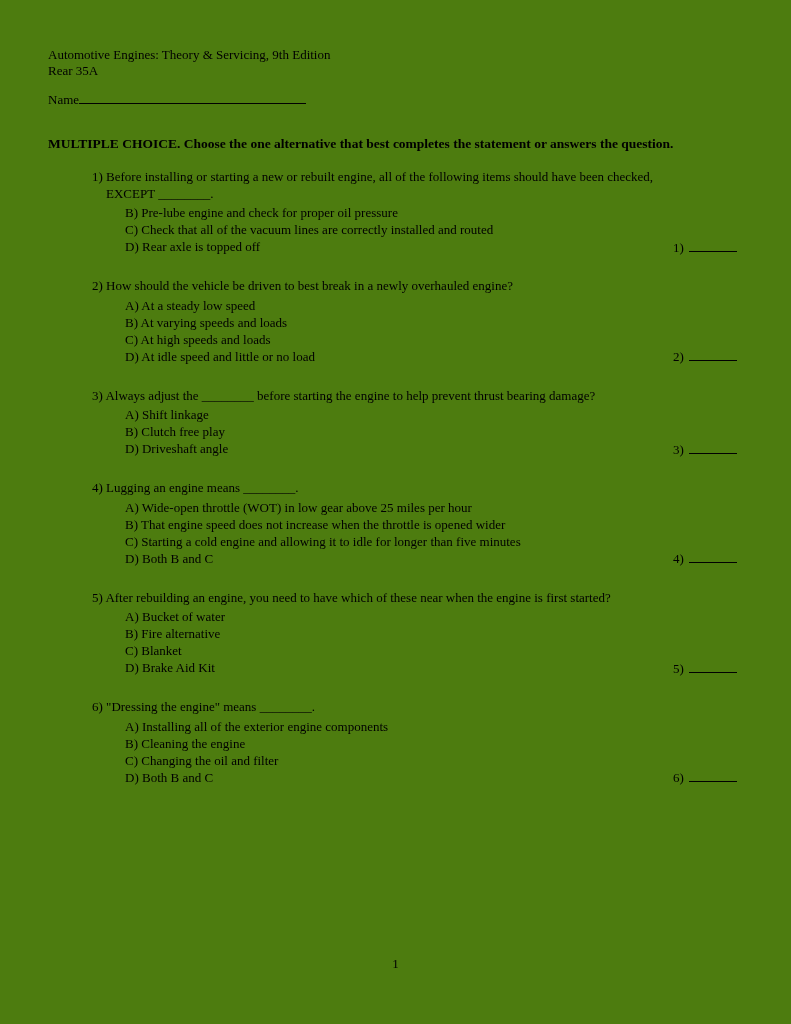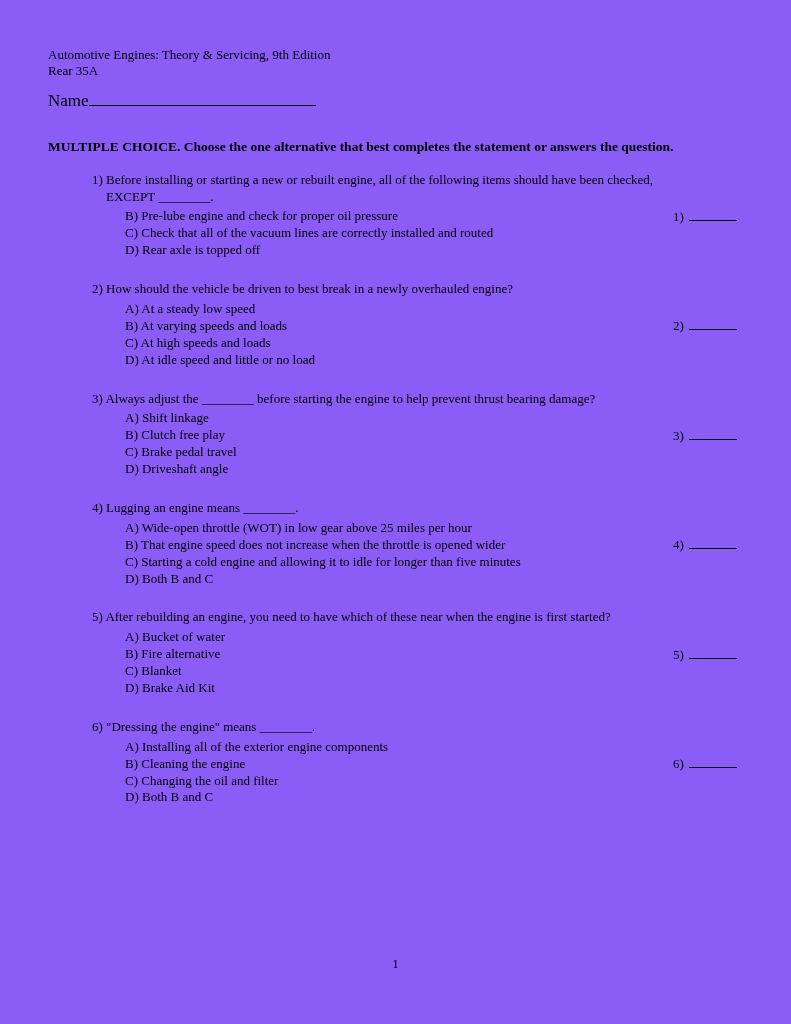--- a/index.html
+++ b/index.html
@@ -5,36 +5,36 @@
   html, body {
     margin: 0;
     padding: 0;
     background: #ffffff;
   }
   .page {
     position: relative;
     width: 791px;
     height: 1024px;
     margin: 0 auto;
-    background: #8b5cf6;
+    background: #4d7c0f;
     color: #000000;
     font-family: "Liberation Serif", serif;
     font-size: 13px;
     line-height: 1.25;
     box-sizing: border-box;
     padding: 47px 46px 16px 48px;
     overflow: hidden;
   }
   .header-block { }
   .book-title { font-size: 13px; }
   .quiz-label { font-size: 13px; }
 
   .name-row {
     margin-top: 10px;
-    font-size: 17px;
+    font-size: 13px;
     white-space: nowrap;
   }
   .name-line {
     display: inline-block;
     width: 227px;
     height: 13px;
     border-bottom: 1px solid #000;
     vertical-align: baseline;
   }
 
@@ -42,21 +42,21 @@
     margin-top: 28px;
     font-weight: bold;
     font-size: 13.5px;
   }
 
   .questions {
     margin-top: 16px;
   }
   .question-block {
     display: flex;
-    align-items: center;
+    align-items: flex-end;
     margin-bottom: 22px;
   }
   .q-main {
     flex: 1 1 auto;
     margin-left: 44px;
   }
   .q-para {
     margin: 0;
     max-width: 560px;
     padding-left: 14px;
@@ -143,21 +143,20 @@
       <span class="a-num">2)</span><span class="a-line"></span>
     </div>
   </div>
 
   <div class="question-block">
     <div class="q-main">
       <p class="q-para"><span class="q-num">3)</span> <span class="q-text">Always adjust the ________ before starting the engine to help prevent thrust bearing damage?</span></p>
       <div class="choices">
             <div class="choice">A) Shift linkage</div>
             <div class="choice">B) Clutch free play</div>
-            <div class="choice">C) Brake pedal travel</div>
             <div class="choice">D) Driveshaft angle</div>
           </div>
     </div>
     <div class="q-answer">
       <span class="a-num">3)</span><span class="a-line"></span>
     </div>
   </div>
 
   <div class="question-block">
     <div class="q-main">

